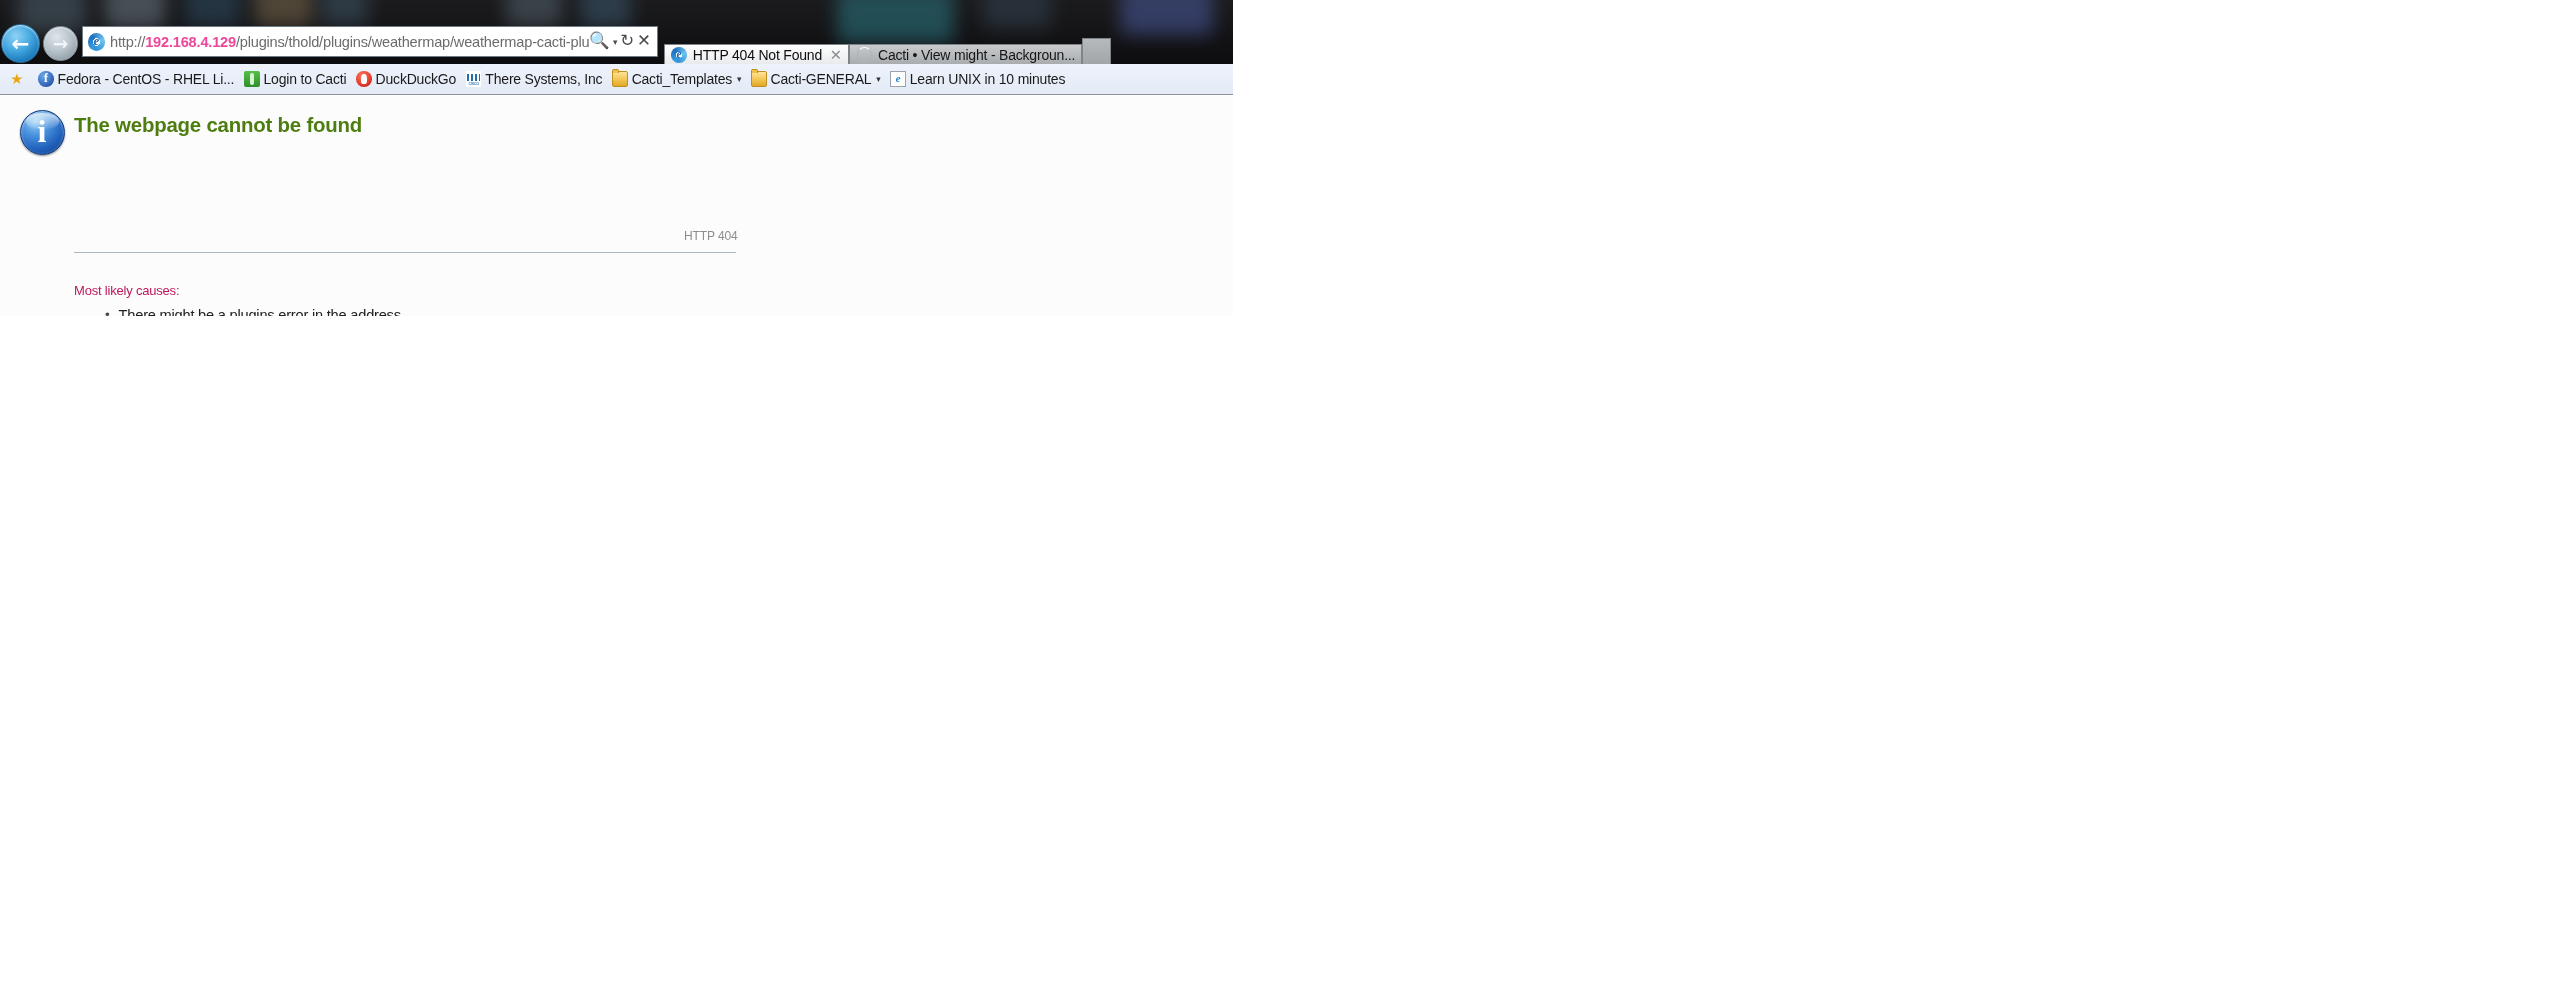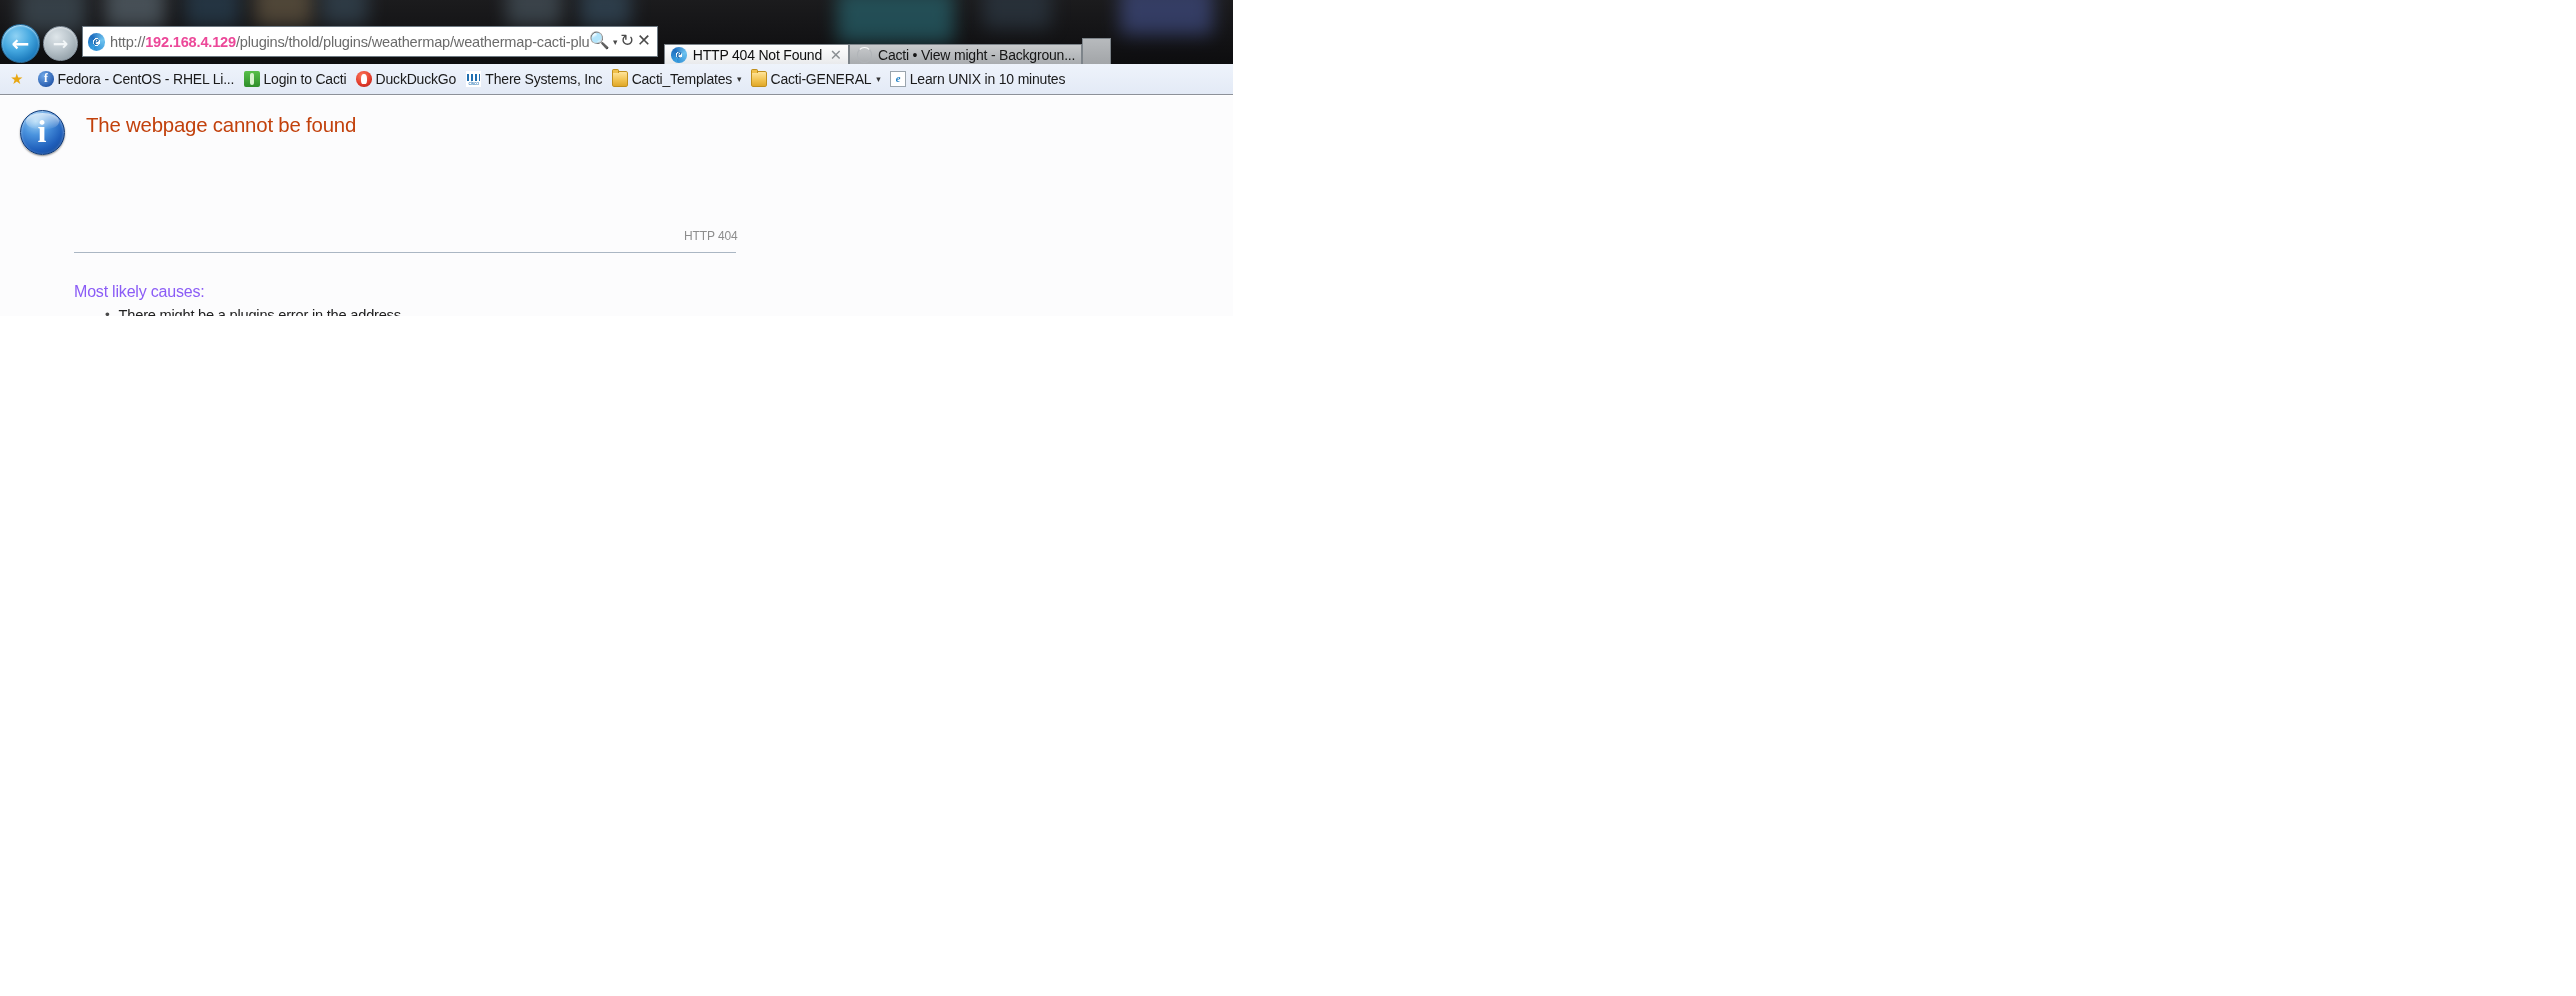--- a/index.html
+++ b/index.html
@@ -281,25 +281,25 @@
     font-weight: bold;
     color: #ffffff;
     line-height: 1;
     z-index: 2;
     padding-bottom: 1.9px;
     box-sizing: border-box;
   }
 
   .err-title {
     position: absolute;
-    left: 86px;
+    left: 74px;
     top: 17.5px;
     font-size: 20.4px;
-    color: #c2410c;
-    font-weight: normal;
+    color: #4d7c0f;
+    font-weight: bold;
     letter-spacing: -0.2px;
     white-space: nowrap;
   }
   .err-divider {
     position: absolute;
     left: 74px;
     top: 156px;
     width: 662px;
     height: 1px;
     background: #aab6c3;
@@ -309,22 +309,22 @@
     left: 684px;
     top: 133px;
     font-size: 12px;
     color: #8d8d8d;
     white-space: nowrap;
     letter-spacing: -0.1px;
   }
   .err-section {
     position: absolute;
     left: 74px;
-    font-size: 16px;
-    color: #8b5cf6;
+    font-size: 13px;
+    color: #be185d;
     white-space: nowrap;
     letter-spacing: -0.2px;
   }
   #causes-heading { top: 187px; }
   .err-bullets {
     position: absolute;
     left: 103px;
     top: 208px;
     margin: 0;
     padding: 0;

